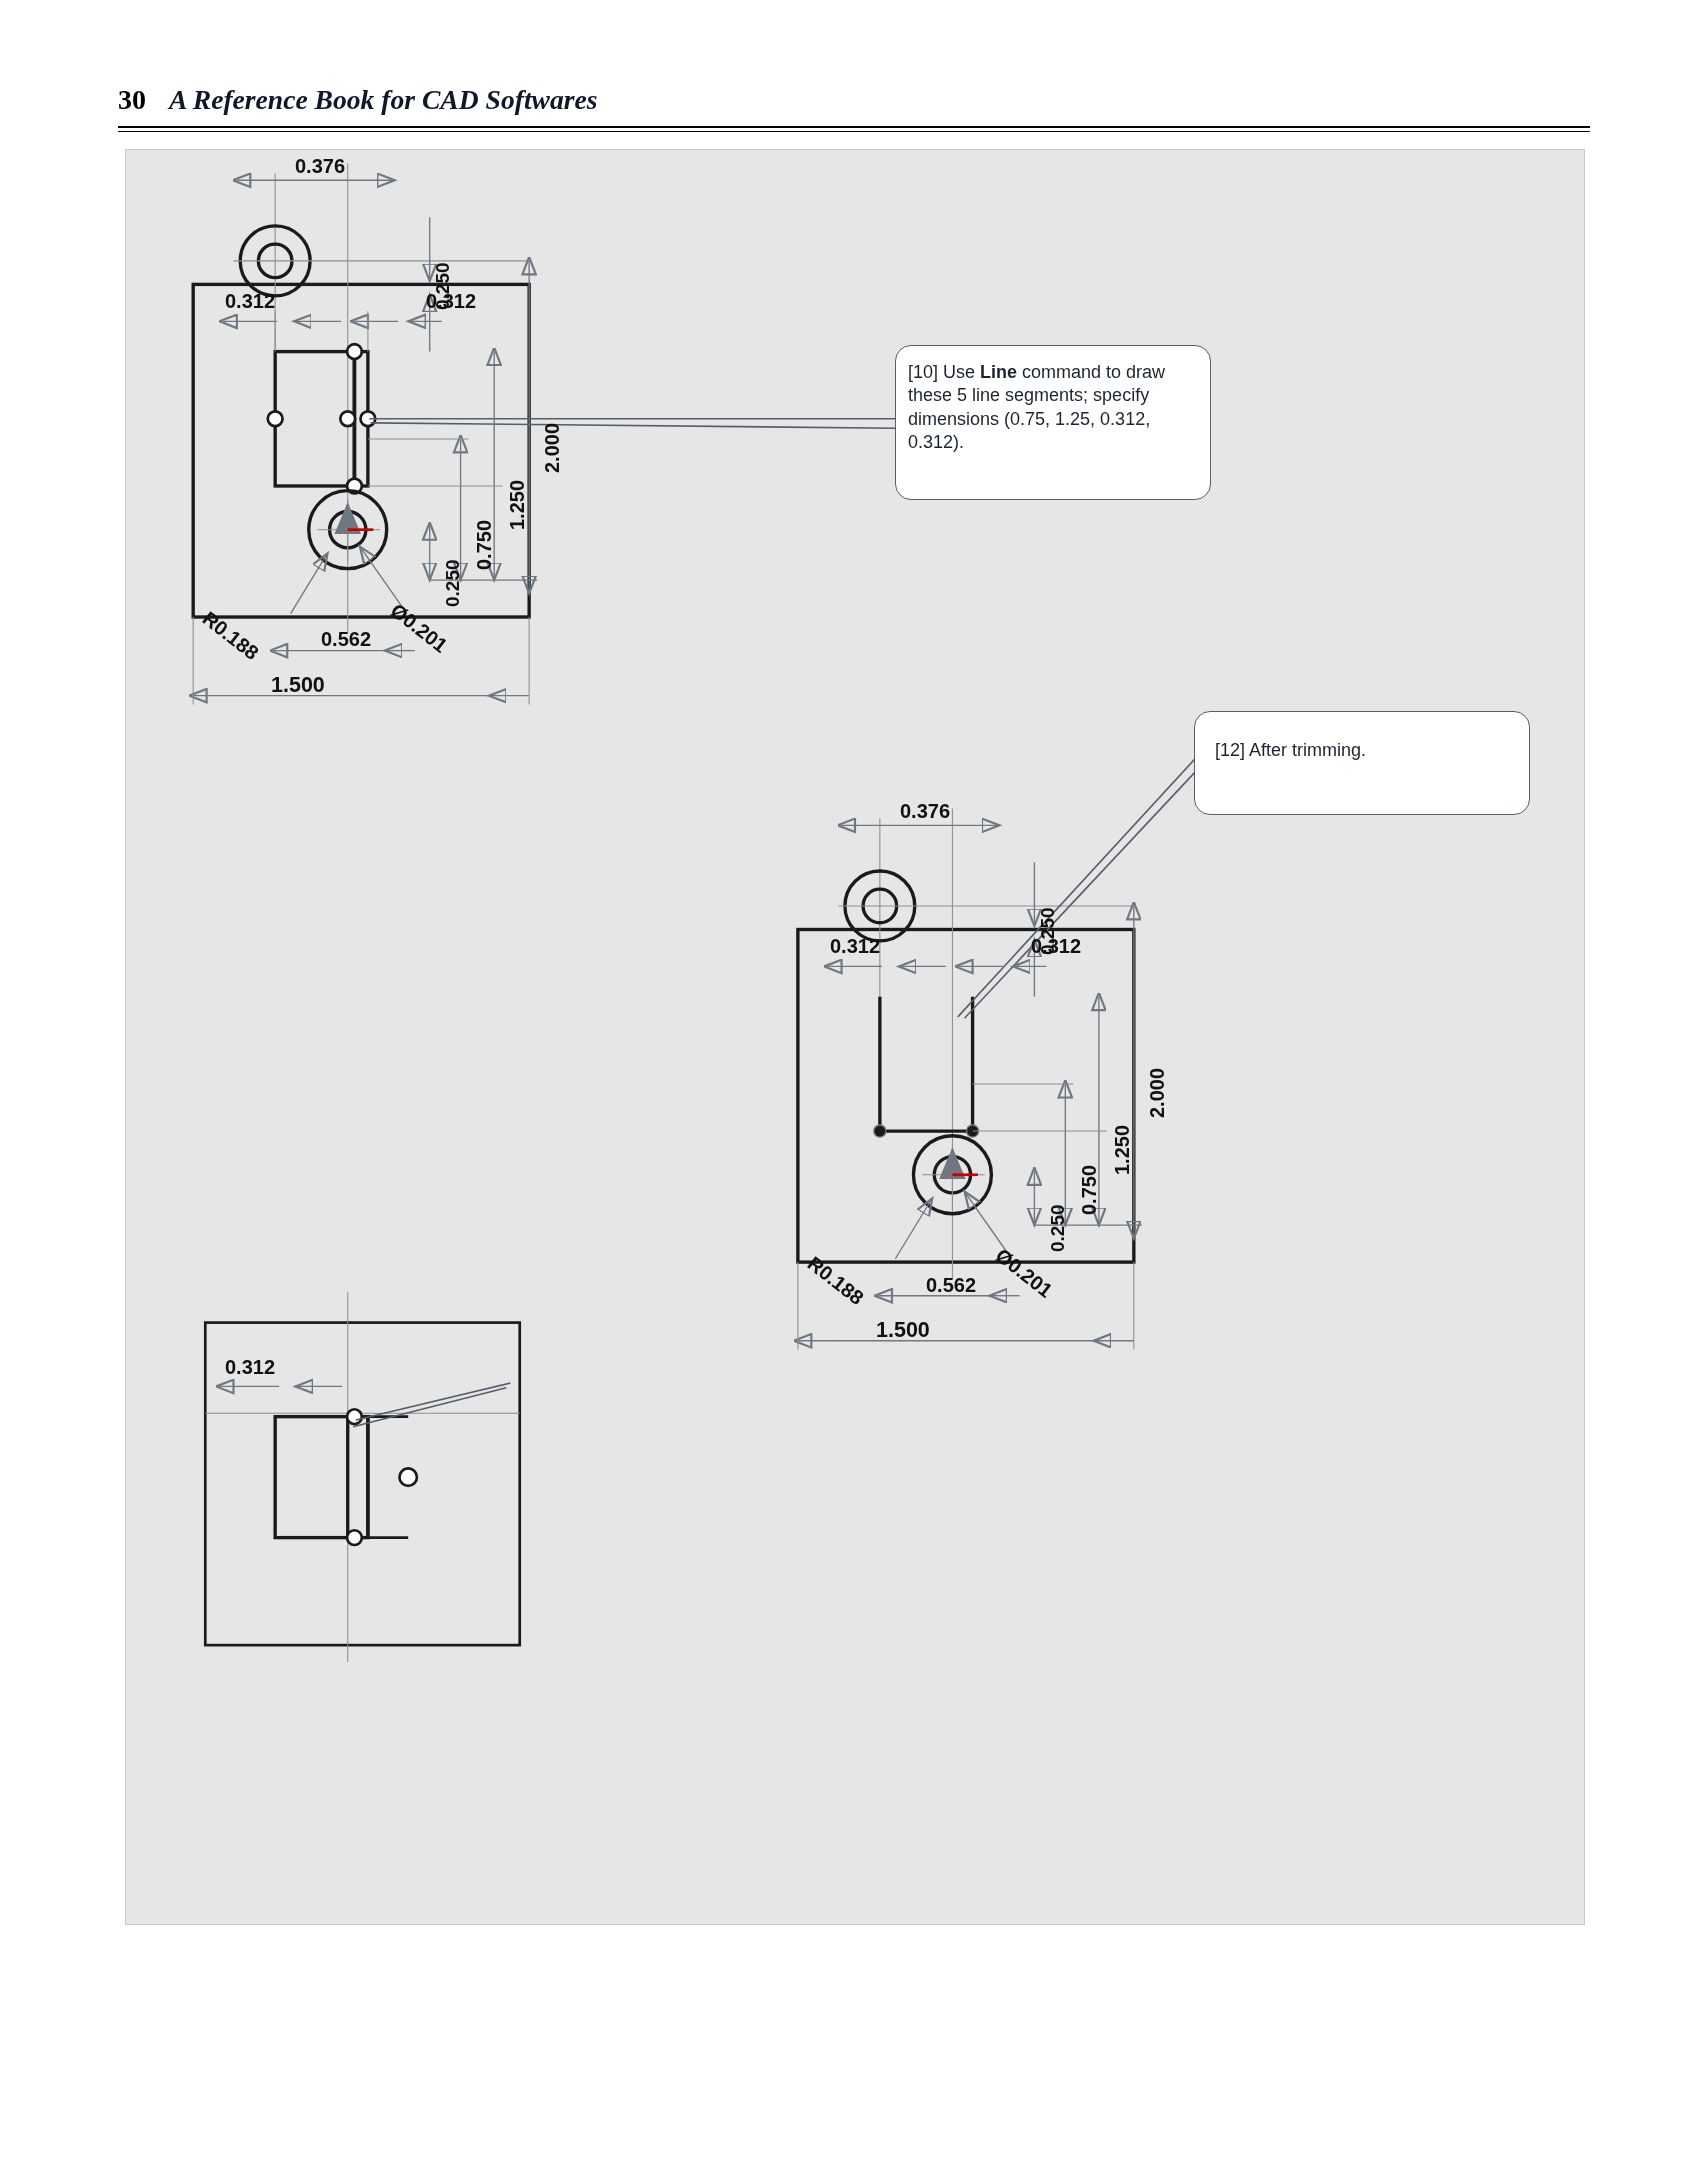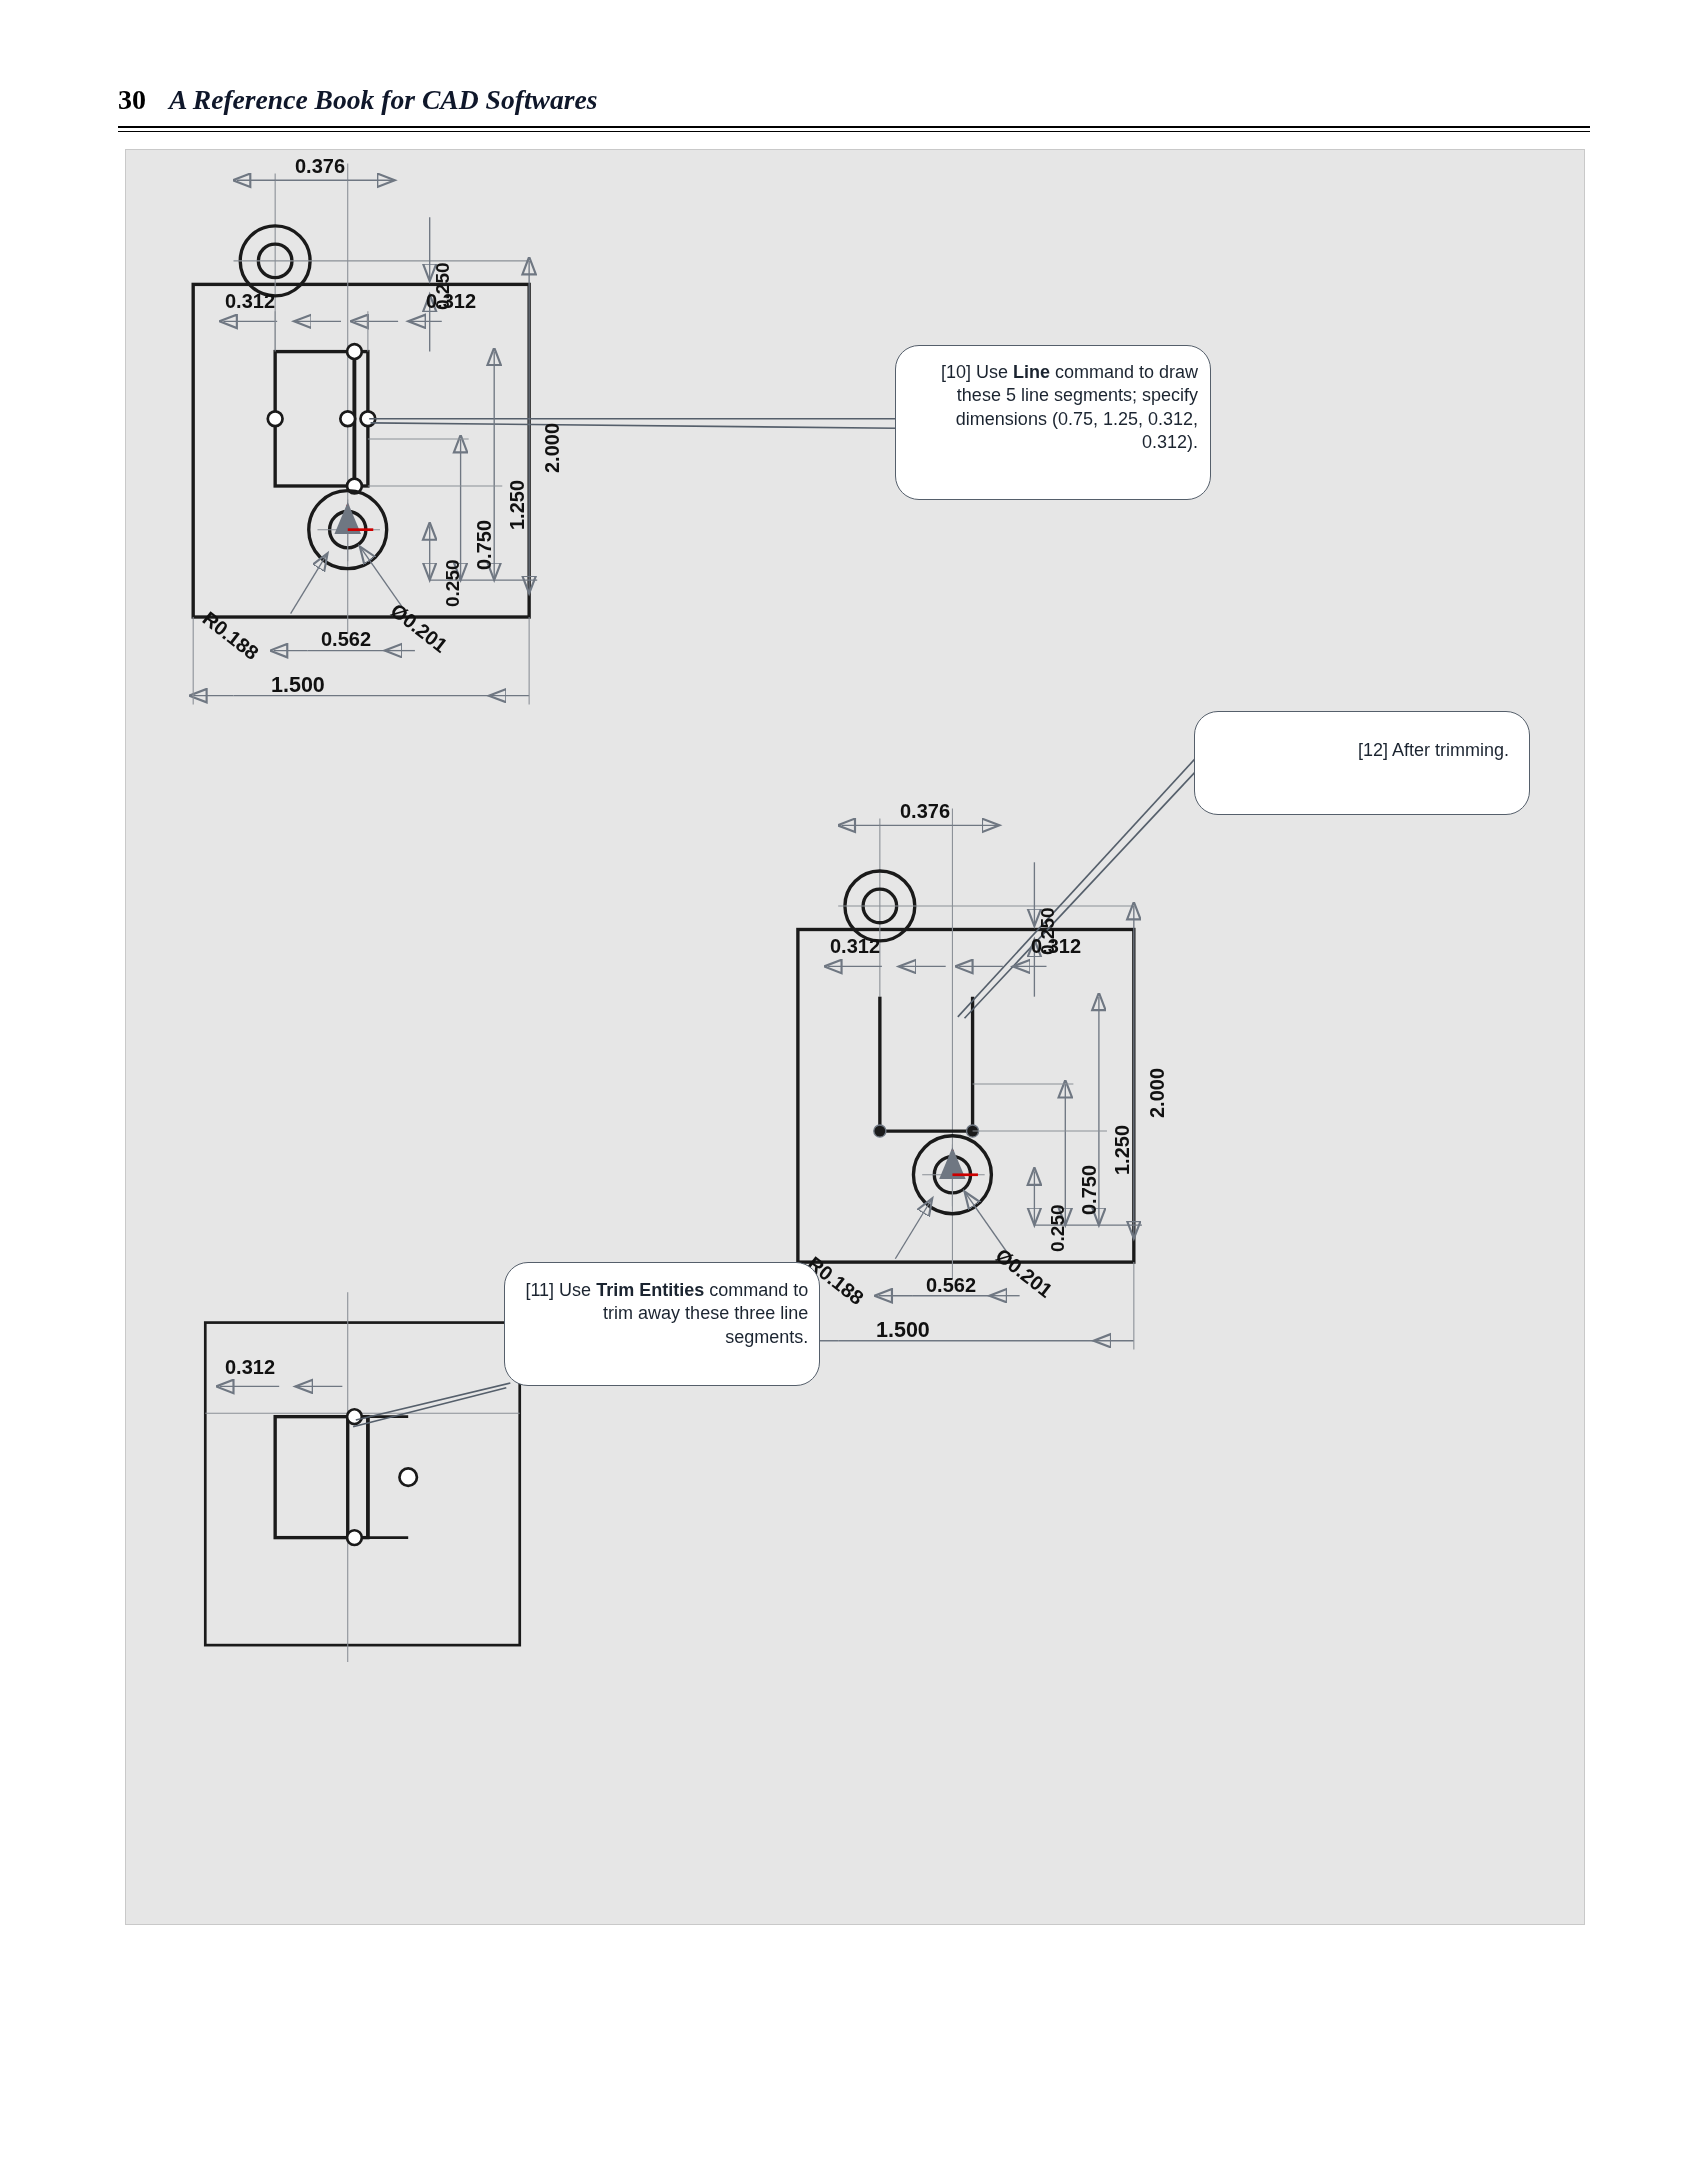--- a/index.html
+++ b/index.html
@@ -43,24 +43,24 @@
     border:0.7px solid #c9c9c9;
     text-decoration:underline;
   }
   .fig svg{position:absolute;left:0;top:0;width:100%;height:100%;}
 
   
   .callout{
     position:absolute;
     background:#ffffff;
     border:1.3px solid #555f6b;
-    border-radius:24px;
+    border-radius:16px;
     font-family:"Liberation Sans", sans-serif;
     color:#1b2430;
-    text-align:right;
+    text-align:left;
     line-height:1.30;
     box-sizing:border-box;
   }
   .callout b{font-weight:bold;}
   #callout-10{left:769px;top:195px;width:316px;height:155px;padding:15px 12px;font-size:18px;}
   #callout-12{left:1068px;top:561px;width:336px;height:104px;padding:27px 20px;font-size:18px;}
   #callout-11{left:378px;top:1112px;width:316px;height:124px;padding:16px 10.8px;font-size:18px;}
 
   
   .dim{
@@ -277,19 +277,16 @@
     <div class="dim" style="left:750px;top:1168px;font-size:21.5px;">1.500</div>
 
     <div class="callout" id="callout-10">
       <span>[10] Use </span><b>Line</b><span> command to draw these 5 line segments; specify dimensions (0.75, 1.25, 0.312, 0.312).</span>
     </div>
 
     <div class="callout" id="callout-12">
       <span>[12] After trimming.</span>
     </div>
 
-    <div class="callout" id="callout-11">
-      <span>[11] Use </span><b>Trim Entities</b><span> command to trim away these three line segments.</span>
-    </div>
 
   </div>
 </div>
 
 
 </body></html>

